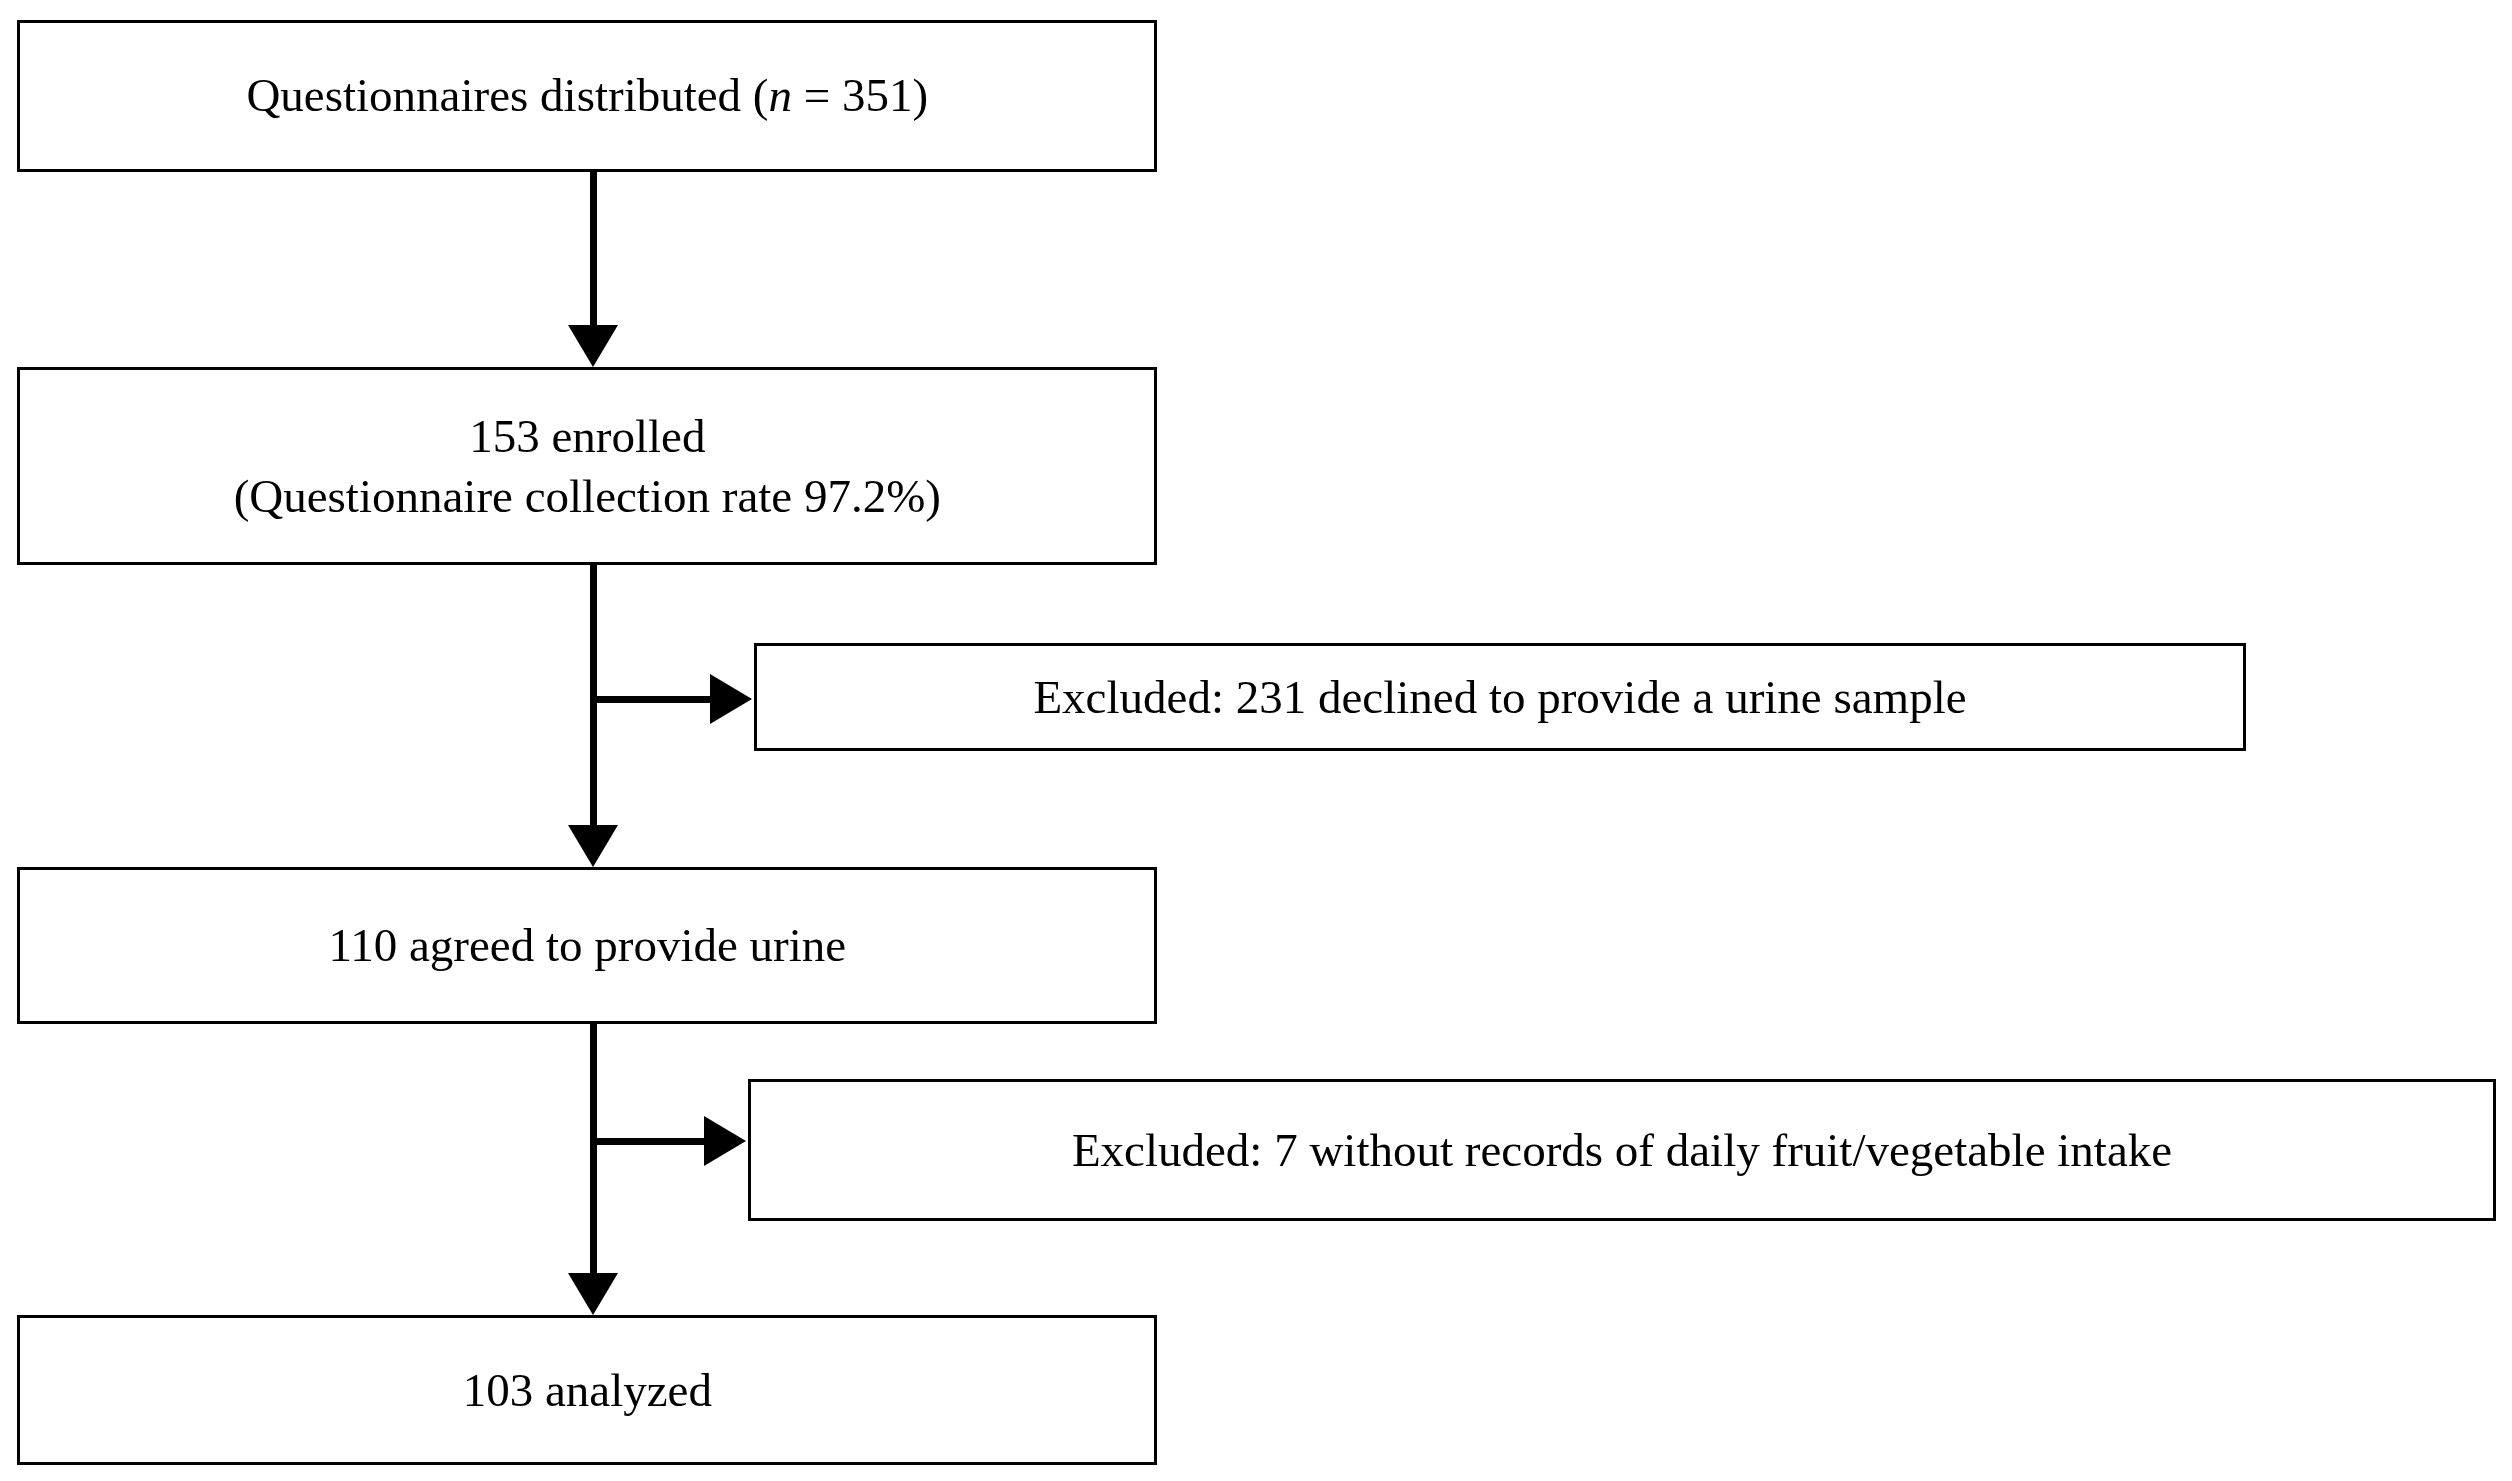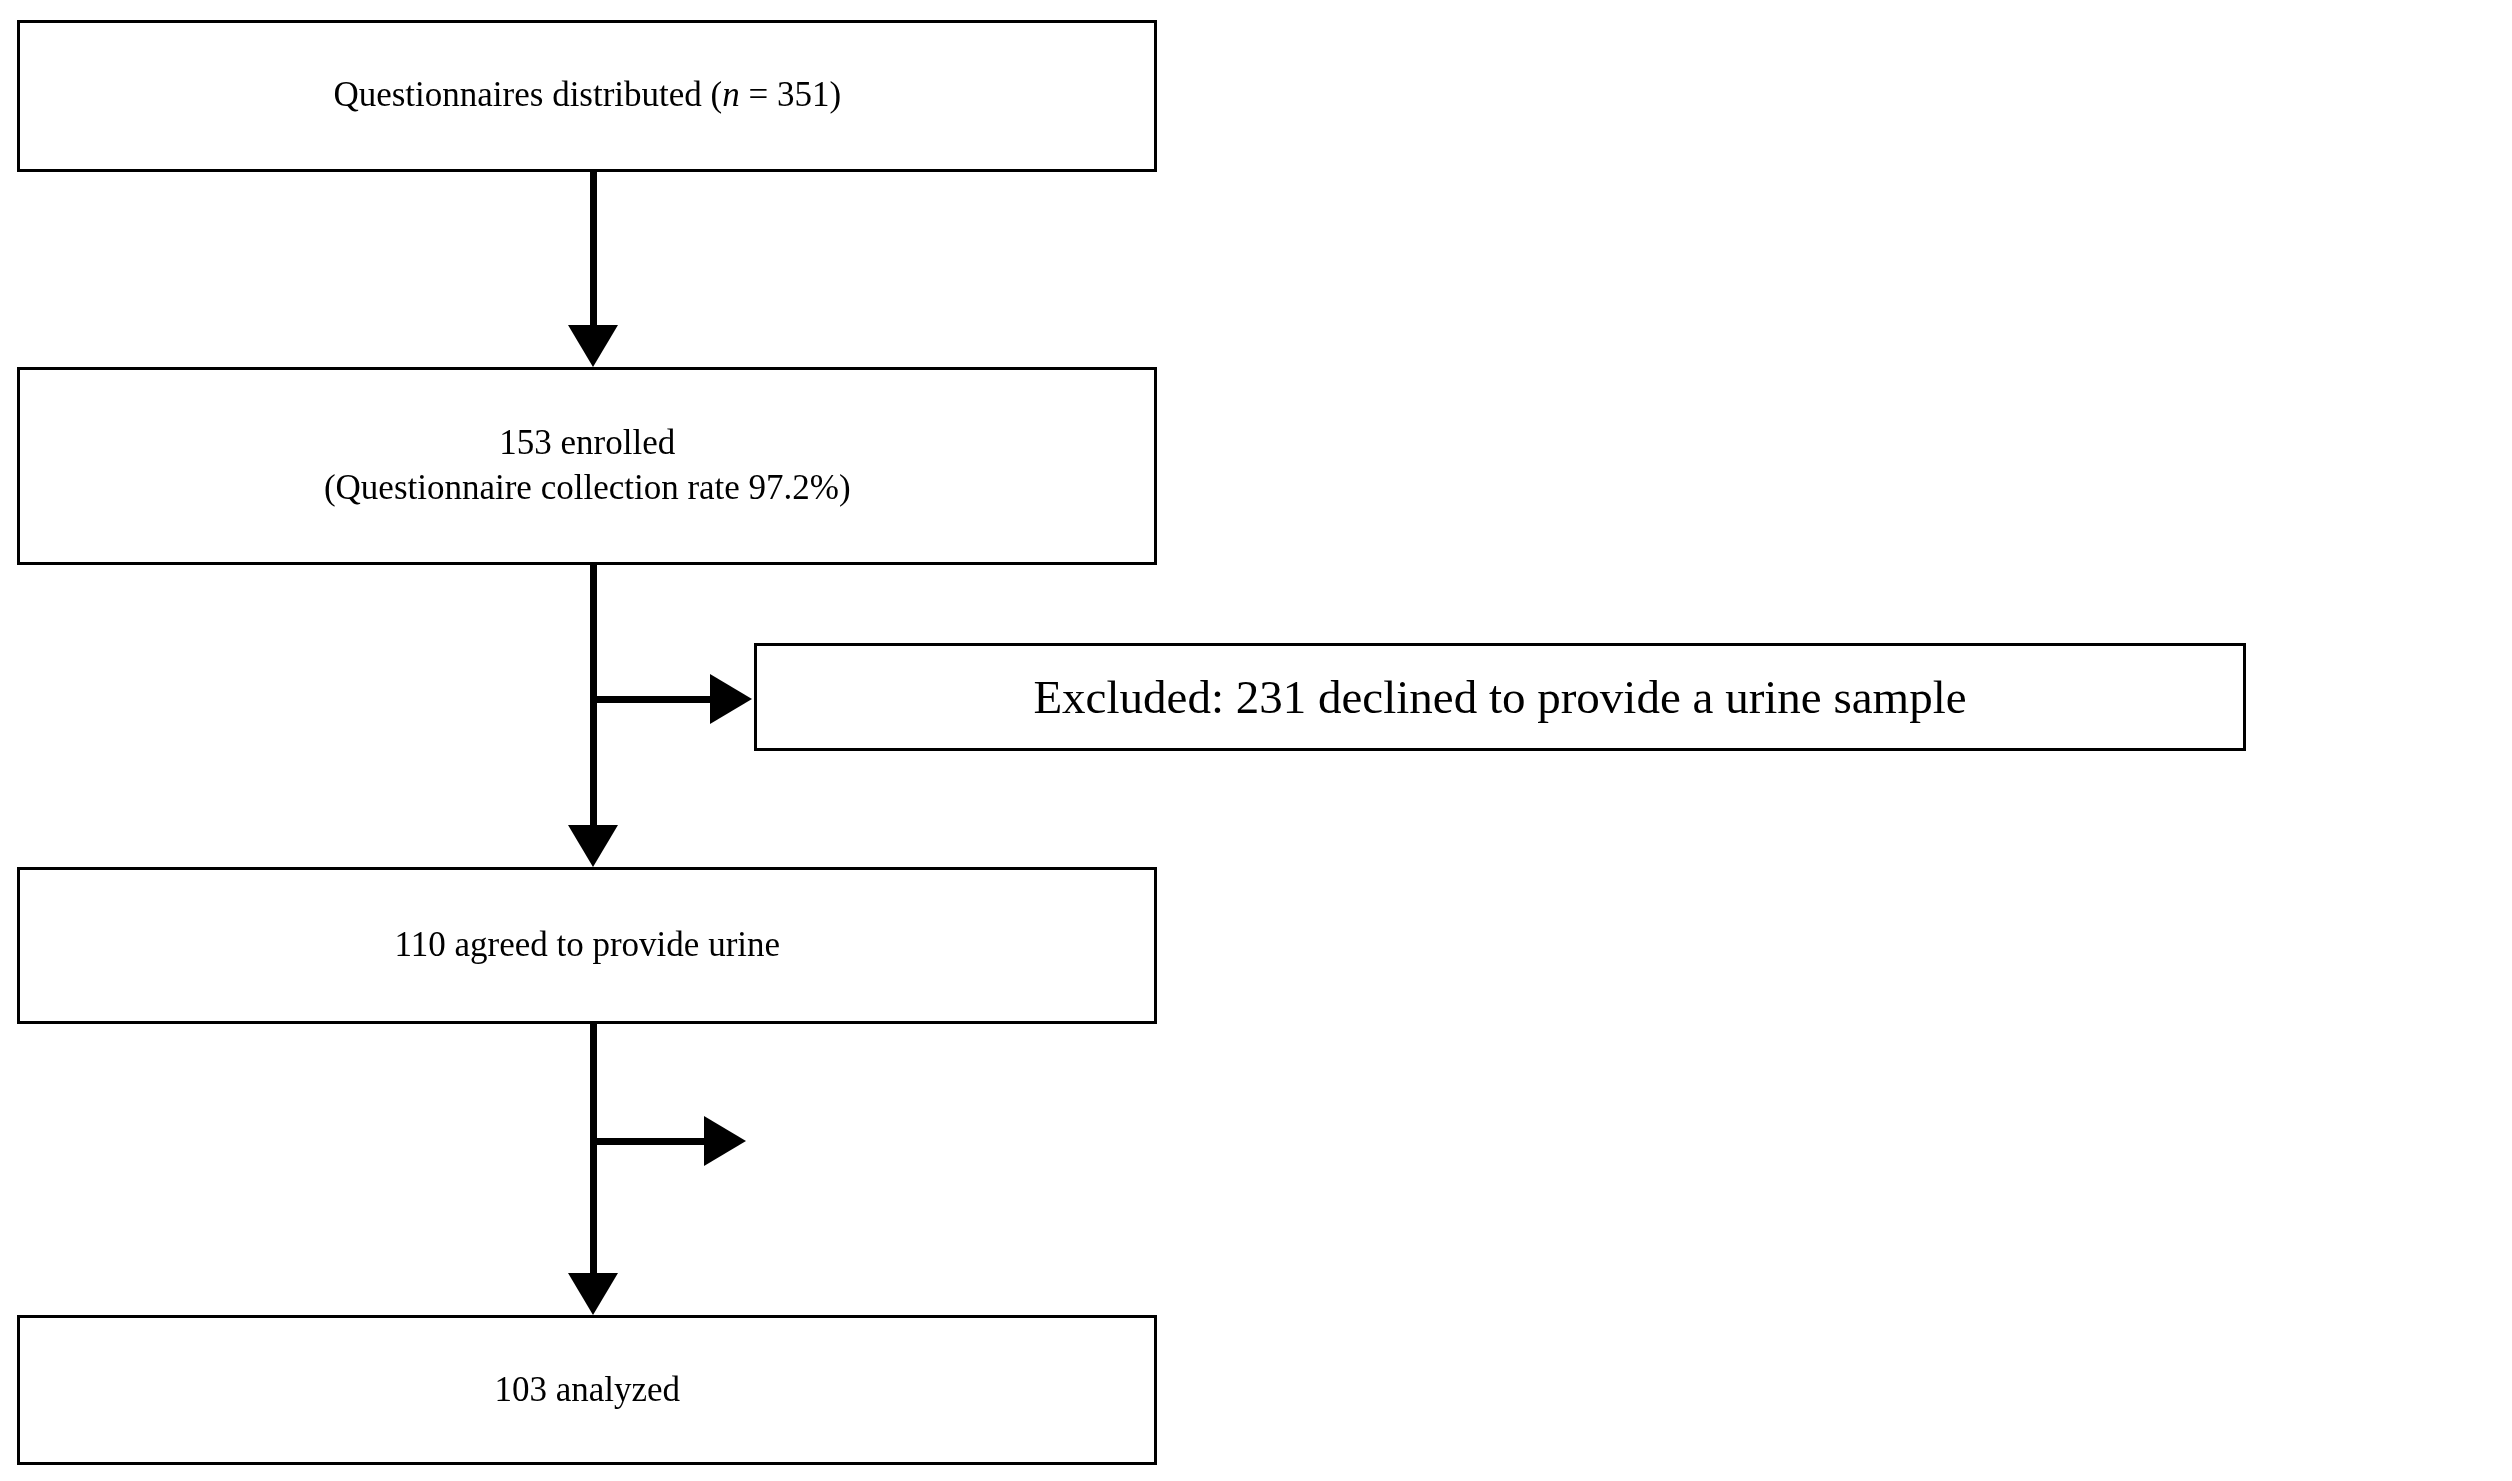--- a/index.html
+++ b/index.html
@@ -24,21 +24,21 @@
     display: flex;
     flex-direction: column;
     align-items: center;
     justify-content: center;
     text-align: center;
     line-height: 1.28;
   }
   .node-text {
     display: block;
     white-space: nowrap;
-    font-size: 35px;
+    font-size: 47px;
     letter-spacing: 0px;
   }
   .node-text.ital-n i {
     font-style: italic;
   }
   
   #box-distributed { left: 17.3px;  top: 19.5px;   width: 1140px; height: 152px; }
   #box-enrolled    { left: 17.3px;  top: 367px;  width: 1140px; height: 198px; }
   #box-agreed      { left: 17.3px;  top: 867px; width: 1140px; height: 157px; }
   #box-analyzed    { left: 17.3px;  top: 1315px; width: 1140px; height: 150px; }
@@ -118,19 +118,22 @@
   </div>
 
   <div class="node-box" id="box-excluded-1">
     <span class="node-text">Excluded: 231 declined to provide a urine sample</span>
   </div>
 
   <div class="node-box" id="box-agreed">
     <span class="node-text">110 agreed to provide urine</span>
   </div>
 
+  <div class="node-box" id="box-excluded-2">
+    <span class="node-text">Excluded: 7 without records of daily fruit/vegetable intake</span>
+  </div>
 
   <div class="node-box" id="box-analyzed">
     <span class="node-text">103 analyzed</span>
   </div>
 
 </div>
 
 
 </body></html>

